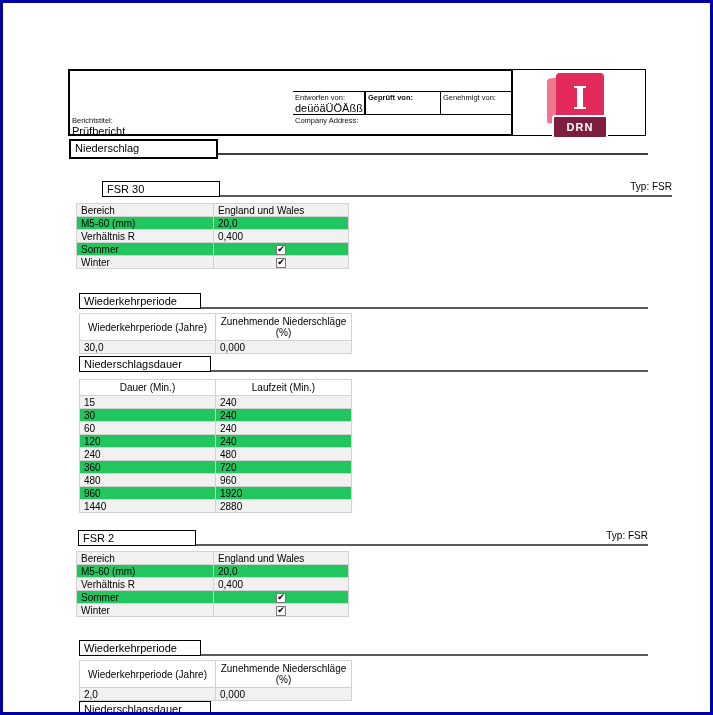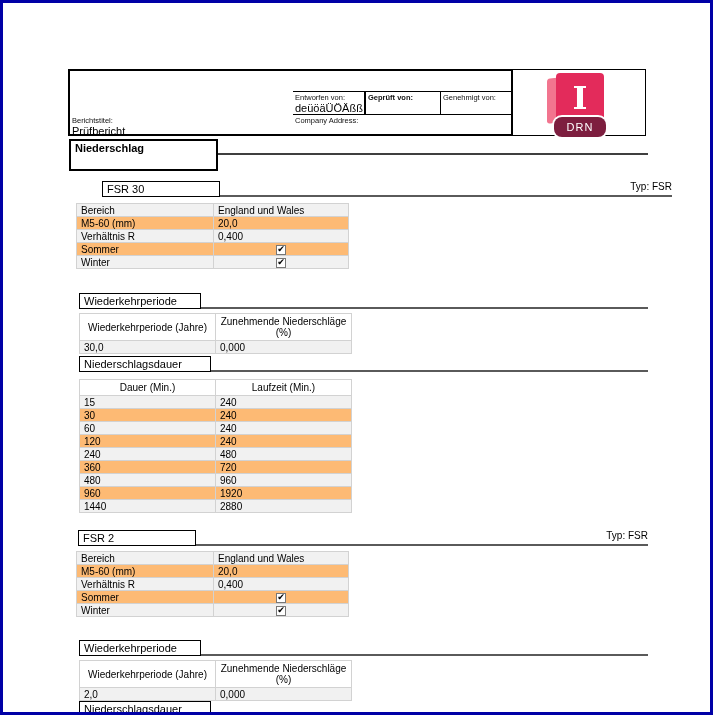--- a/index.html
+++ b/index.html
@@ -28,36 +28,36 @@
 
   
   .logo { position: absolute; left: 34px; top: 1px; width: 64px; height: 66px; }
   .logo-flap { position: absolute; left: 0; top: 7px; width: 14px; height: 45px;
                background: #f2758f; border-radius: 3px 0 0 3px; transform: skewY(-6deg); }
   .logo-face { position: absolute; left: 9px; top: 2px; width: 48px; height: 50px;
                background: #e32b5b; border-radius: 4px; display: flex; align-items: center; justify-content: center; }
   .logo-letter { color: #fff; font-family: "DejaVu Serif", serif; font-weight: bold;
                  font-size: 32px; line-height: 32px; }
   .logo-badge { position: absolute; left: 7px; top: 46px; width: 52px; height: 20px;
-                background: #7d1e3f; border-radius: 8px; box-shadow: 0 0 0 2px #fff;
+                background: #7d1e3f; border-radius: 1px; box-shadow: 0 0 0 2px #fff;
                 display: flex; align-items: center; justify-content: center;
-                color: #fff; font-weight: normal; font-size: 11px; letter-spacing: 1px; }
+                color: #fff; font-weight: bold; font-size: 11px; letter-spacing: 1px; }
 
   
   .stitle { position: absolute; height: 16px; }
   .stitle .box { position: absolute; left: 0; top: 0; height: 100%; background: #fff;
                  border: 1px solid #000; font-size: 11px; line-height: 12px;
                  padding: 1px 4px; white-space: nowrap; z-index: 2; }
   .stitle .line { position: absolute; bottom: 0; height: 2px; background: #5a5a5a; right: 0; }
-  .stitle.main .box { border-width: 2px; font-weight: bold; height: 32px; }
+  .stitle.main .box { border-width: 2px; font-weight: normal; height: 20px; }
   .stitle.main .line { background: #3f3f3f; }
   .stitle .typ { position: absolute; right: 0; top: 0; font-size: 10px; }
 
   
-  table { border-collapse: collapse; table-layout: fixed; background: #fdba74; padding-left: 36px; }
+  table { border-collapse: collapse; table-layout: fixed; background: #22c55e; padding-left: 36px; }
   td, th { border: 1px solid #d2d2d2; font-size: 10px; font-weight: normal;
            height: 13px; line-height: 11px; padding: 0 4px; overflow: hidden; }
   th { text-align: center; background: #fff; padding: 2px 4px; }
   tbody tr:nth-child(odd) td { background: #f1f1f1; }
   .al { text-align: left; } .ar { text-align: left; } .ac { text-align: center; }
   .checkbox { display: inline-flex; width: 10px; height: 10px; border: 1px solid #777;
               background: #fff; align-items: center; justify-content: center;
               font-size: 9px; line-height: 9px; color: #000; vertical-align: middle; }
 </style>
 </head>

